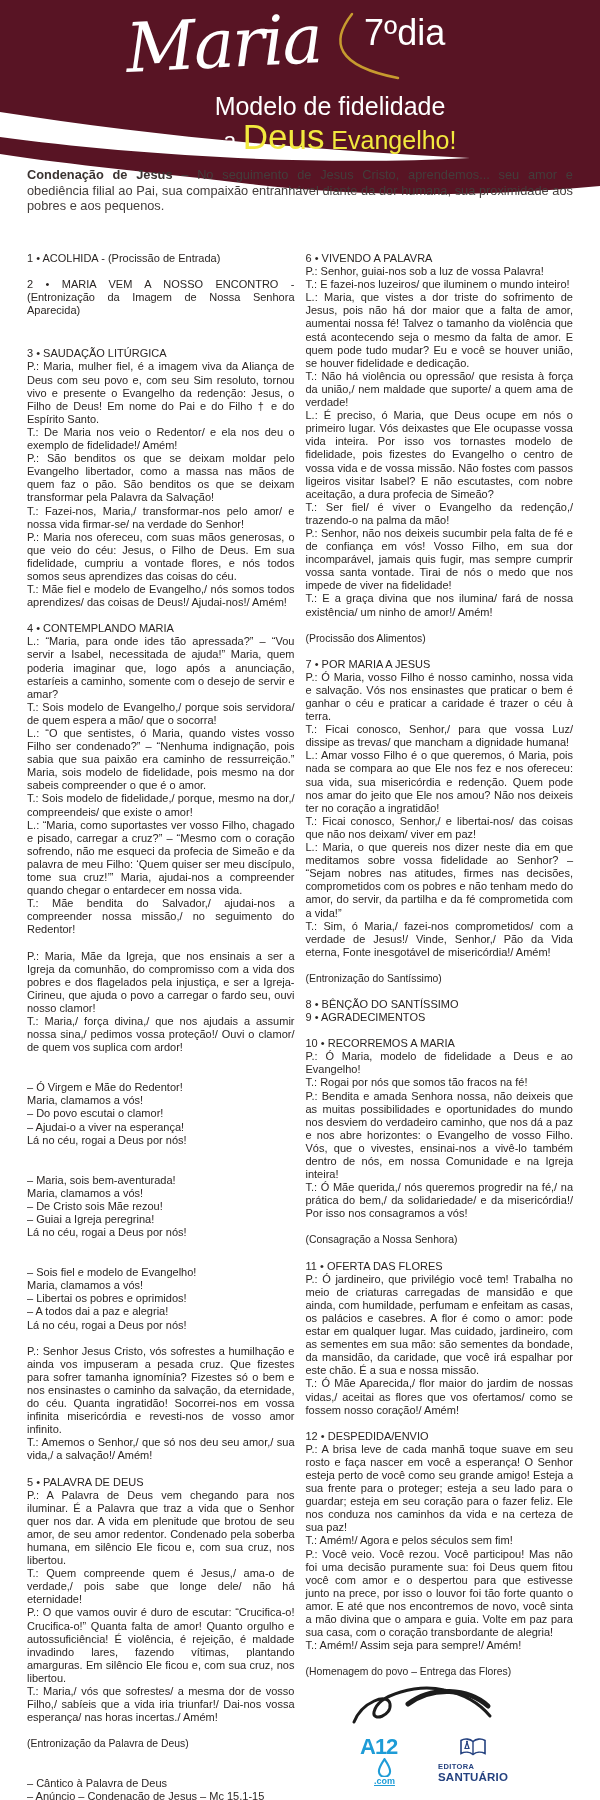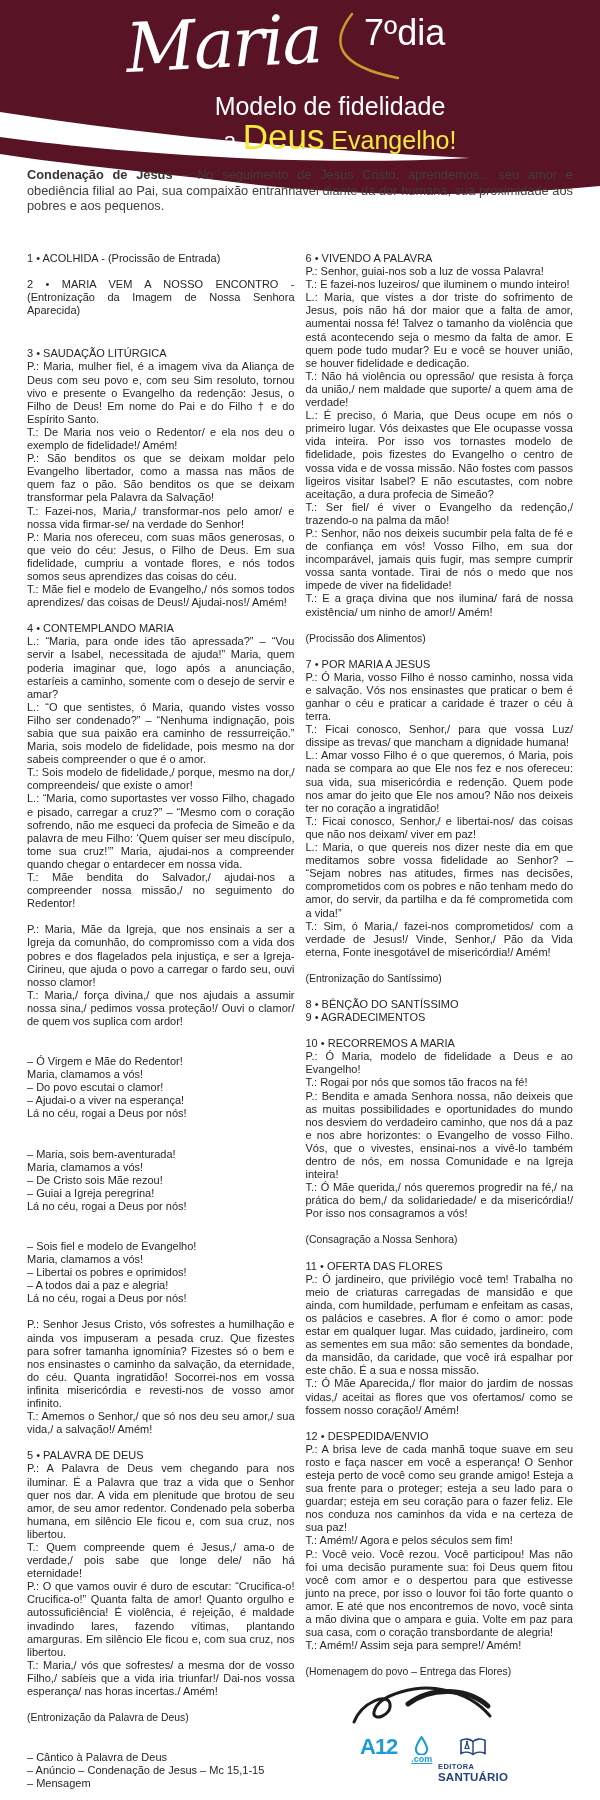--- a/index.html
+++ b/index.html
@@ -30,21 +30,21 @@
   .b-heading{margin-top:13px;}
   .b-heading.xgap{margin-top:30px;}
   .b-heading.tight{margin-top:0;}
   .b-para{margin-top:0;}
   .b-para.xgap{margin-top:13px;}
   .b-note{margin-top:13px;font-size:10.4px;}
   .b-lines{margin-top:27px;text-align:left;}
 
   
   .flourish{position:absolute;left:348px;top:1682px;}
-  .a12{position:absolute;left:360px;top:1736px;display:flex;align-items:flex-start;color:#1e9cd7;}
+  .a12{position:absolute;left:360px;top:1736px;display:flex;align-items:flex-start;color:#1e9cd7;flex-direction:column;}
   .a12 .name{font-size:22px;font-weight:bold;letter-spacing:-1px;line-height:22px;}
   .a12 .right{display:flex;flex-direction:column;align-items:center;margin-left:14px;text-decoration:underline;}
   .a12 .com{font-size:9px;font-weight:bold;line-height:9px;}
   .editora{position:absolute;left:438px;top:1737px;display:flex;align-items:center;gap:5px;color:#24417f;flex-direction:column;}
   .editora .t1{font-size:7.5px;font-weight:bold;letter-spacing:.4px;line-height:8px;}
   .editora .t2{font-size:11.5px;font-weight:bold;letter-spacing:.2px;line-height:12px;}
 </style>
 </head>
 <body>
 
@@ -69,20 +69,21 @@
         <div class="b-heading">2 • MARIA VEM A NOSSO ENCONTRO - (Entronização da Imagem de Nossa Senhora Aparecida)</div>
         <div class="b-heading xgap">3 • SAUDAÇÃO LITÚRGICA</div>
         <div class="b-para">P.: Maria, mulher fiel, é a imagem viva da Aliança de Deus com seu povo e, com seu Sim resoluto, tornou vivo e presente o Evangelho da redenção: Jesus, o Filho de Deus! Em nome do Pai e do Filho † e do Espírito Santo.</div>
         <div class="b-para">T.: De Maria nos veio o Redentor/ e ela nos deu o exemplo de fidelidade!/ Amém!</div>
         <div class="b-para">P.: São benditos os que se deixam moldar pelo Evangelho libertador, como a massa nas mãos de quem faz o pão. São benditos os que se deixam transformar pela Palavra da Salvação!</div>
         <div class="b-para">T.: Fazei-nos, Maria,/ transformar-nos pelo amor/ e nossa vida firmar-se/ na verdade do Senhor!</div>
         <div class="b-para">P.: Maria nos ofereceu, com suas mãos generosas, o que veio do céu: Jesus, o Filho de Deus. Em sua fidelidade, cumpriu a vontade flores, e nós todos somos seus aprendizes das coisas do céu.</div>
         <div class="b-para">T.: Mãe fiel e modelo de Evangelho,/ nós somos todos aprendizes/ das coisas de Deus!/ Ajudai-nos!/ Amém!</div>
         <div class="b-heading">4 • CONTEMPLANDO MARIA</div>
         <div class="b-para">L.: “Maria, para onde ides tão apressada?” – “Vou servir a Isabel, necessitada de ajuda!” Maria, quem poderia imaginar que, logo após a anunciação, estaríeis a caminho, somente com o desejo de servir e amar?</div>
+        <div class="b-para">T.: Sois modelo de Evangelho,/ porque sois servidora/ de quem espera a mão/ que o socorra!</div>
         <div class="b-para">L.: “O que sentistes, ó Maria, quando vistes vosso Filho ser condenado?” – “Nenhuma indignação, pois sabia que sua paixão era caminho de ressurreição.” Maria, sois modelo de fidelidade, pois mesmo na dor sabeis compreender o que é o amor.</div>
         <div class="b-para">T.: Sois modelo de fidelidade,/ porque, mesmo na dor,/ compreendeis/ que existe o amor!</div>
         <div class="b-para">L.: “Maria, como suportastes ver vosso Filho, chagado e pisado, carregar a cruz?” – “Mesmo com o coração sofrendo, não me esqueci da profecia de Simeão e da palavra de meu Filho: ‘Quem quiser ser meu discípulo, tome sua cruz!’” Maria, ajudai-nos a compreender quando chegar o entardecer em nossa vida.</div>
         <div class="b-para">T.: Mãe bendita do Salvador,/ ajudai-nos a compreender nossa missão,/ no seguimento do Redentor!</div>
         <div class="b-para xgap">P.: Maria, Mãe da Igreja, que nos ensinais a ser a Igreja da comunhão, do compromisso com a vida dos pobres e dos flagelados pela injustiça, e ser a Igreja-Cirineu, que ajuda o povo a carregar o fardo seu, ouvi nosso clamor!</div>
         <div class="b-para">T.: Maria,/ força divina,/ que nos ajudais a assumir nossa sina,/ pedimos vossa proteção!/ Ouvi o clamor/ de quem vos suplica com ardor!</div>
         <div class="b-lines">
           <div>– Ó Virgem e Mãe do Redentor!</div>
           <div>Maria, clamamos a vós!</div>
           <div>– Do povo escutai o clamor!</div>

